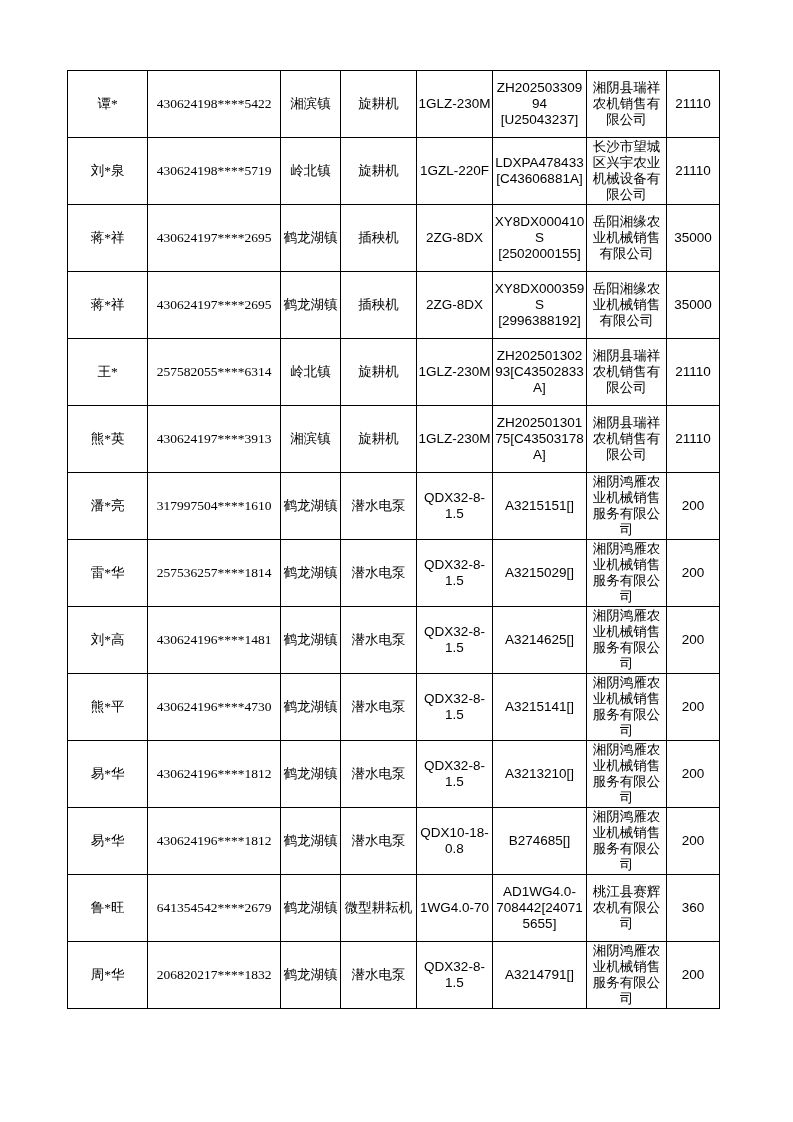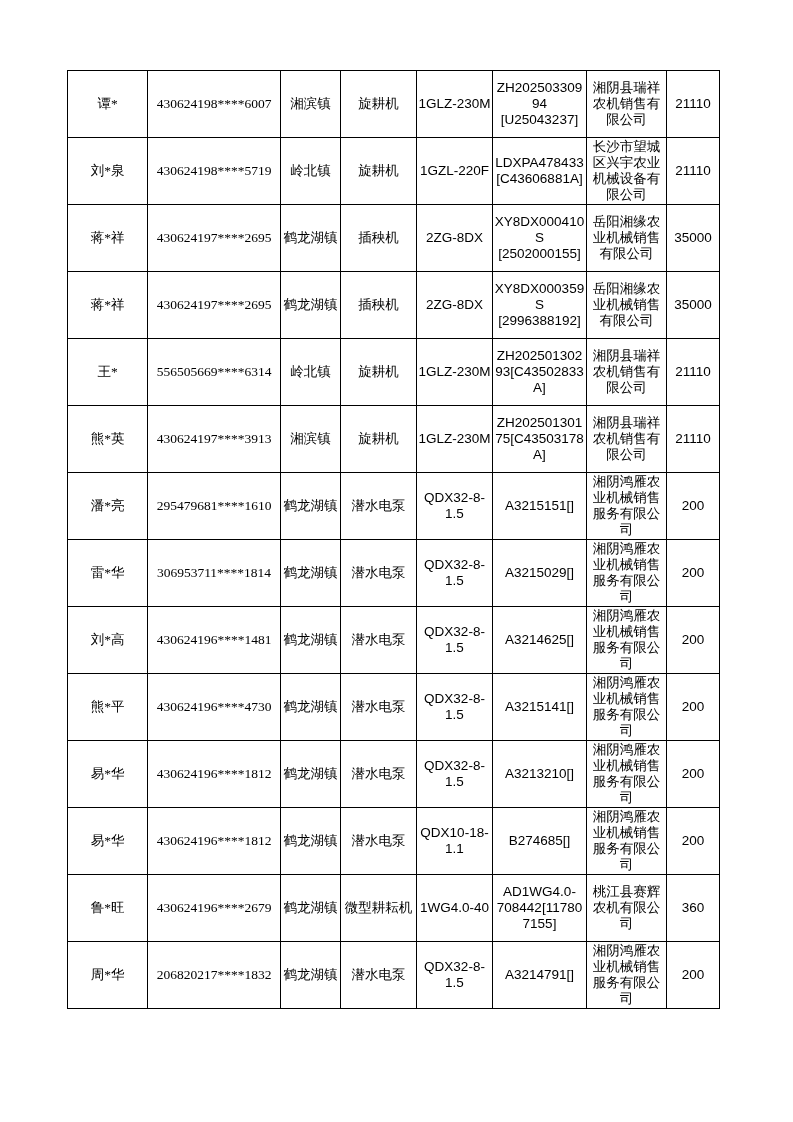--- a/index.html
+++ b/index.html
@@ -63,21 +63,21 @@
       <col class="c-town">
       <col class="c-type">
       <col class="c-model">
       <col class="c-serial">
       <col class="c-dealer">
       <col class="c-amount">
     </colgroup>
     <tbody>
         <tr>
           <td class="serif">谭*</td>
-          <td class="serif">430624198****6007</td>
+          <td class="serif">430624198****5422</td>
           <td class="serif">湘滨镇</td>
           <td class="serif">旋耕机</td>
           <td class="sans wrap-any">1GLZ-230M</td>
           <td class="sans wrap-any">ZH20250330994 [U25043237]</td>
           <td class="serif">湘阴县瑞祥农机销售有限公司</td>
           <td class="sans">21110</td>
         </tr>
         <tr>
           <td class="serif">刘*泉</td>
           <td class="serif">430624198****5719</td>
@@ -103,51 +103,51 @@
           <td class="serif">430624197****2695</td>
           <td class="serif">鹤龙湖镇</td>
           <td class="serif">插秧机</td>
           <td class="sans wrap-any">2ZG-8DX</td>
           <td class="sans wrap-any">XY8DX000359S [2996388192]</td>
           <td class="serif">岳阳湘缘农业机械销售有限公司</td>
           <td class="sans">35000</td>
         </tr>
         <tr>
           <td class="serif">王*</td>
-          <td class="serif">556505669****6314</td>
+          <td class="serif">257582055****6314</td>
           <td class="serif">岭北镇</td>
           <td class="serif">旋耕机</td>
           <td class="sans wrap-any">1GLZ-230M</td>
           <td class="sans wrap-any">ZH20250130293[C43502833A]</td>
           <td class="serif">湘阴县瑞祥农机销售有限公司</td>
           <td class="sans">21110</td>
         </tr>
         <tr>
           <td class="serif">熊*英</td>
           <td class="serif">430624197****3913</td>
           <td class="serif">湘滨镇</td>
           <td class="serif">旋耕机</td>
           <td class="sans wrap-any">1GLZ-230M</td>
           <td class="sans wrap-any">ZH20250130175[C43503178A]</td>
           <td class="serif">湘阴县瑞祥农机销售有限公司</td>
           <td class="sans">21110</td>
         </tr>
         <tr>
           <td class="serif">潘*亮</td>
-          <td class="serif">295479681****1610</td>
+          <td class="serif">317997504****1610</td>
           <td class="serif">鹤龙湖镇</td>
           <td class="serif">潜水电泵</td>
           <td class="sans wrap-any">QDX32-8-1.5</td>
           <td class="sans wrap-any">A3215151[]</td>
           <td class="serif">湘阴鸿雁农业机械销售服务有限公司</td>
           <td class="sans">200</td>
         </tr>
         <tr>
           <td class="serif">雷*华</td>
-          <td class="serif">306953711****1814</td>
+          <td class="serif">257536257****1814</td>
           <td class="serif">鹤龙湖镇</td>
           <td class="serif">潜水电泵</td>
           <td class="sans wrap-any">QDX32-8-1.5</td>
           <td class="sans wrap-any">A3215029[]</td>
           <td class="serif">湘阴鸿雁农业机械销售服务有限公司</td>
           <td class="sans">200</td>
         </tr>
         <tr>
           <td class="serif">刘*高</td>
           <td class="serif">430624196****1481</td>
@@ -176,32 +176,32 @@
           <td class="sans wrap-any">QDX32-8-1.5</td>
           <td class="sans wrap-any">A3213210[]</td>
           <td class="serif">湘阴鸿雁农业机械销售服务有限公司</td>
           <td class="sans">200</td>
         </tr>
         <tr>
           <td class="serif">易*华</td>
           <td class="serif">430624196****1812</td>
           <td class="serif">鹤龙湖镇</td>
           <td class="serif">潜水电泵</td>
-          <td class="sans wrap-any">QDX10-18-1.1</td>
+          <td class="sans wrap-any">QDX10-18-0.8</td>
           <td class="sans wrap-any">B274685[]</td>
           <td class="serif">湘阴鸿雁农业机械销售服务有限公司</td>
           <td class="sans">200</td>
         </tr>
         <tr>
           <td class="serif">鲁*旺</td>
-          <td class="serif">430624196****2679</td>
+          <td class="serif">641354542****2679</td>
           <td class="serif">鹤龙湖镇</td>
           <td class="serif">微型耕耘机</td>
-          <td class="sans wrap-any">1WG4.0-40</td>
-          <td class="sans wrap-any">AD1WG4.0-708442[117807155]</td>
+          <td class="sans wrap-any">1WG4.0-70</td>
+          <td class="sans wrap-any">AD1WG4.0-708442[240715655]</td>
           <td class="serif">桃江县赛辉农机有限公司</td>
           <td class="sans">360</td>
         </tr>
         <tr>
           <td class="serif">周*华</td>
           <td class="serif">206820217****1832</td>
           <td class="serif">鹤龙湖镇</td>
           <td class="serif">潜水电泵</td>
           <td class="sans wrap-any">QDX32-8-1.5</td>
           <td class="sans wrap-any">A3214791[]</td>

